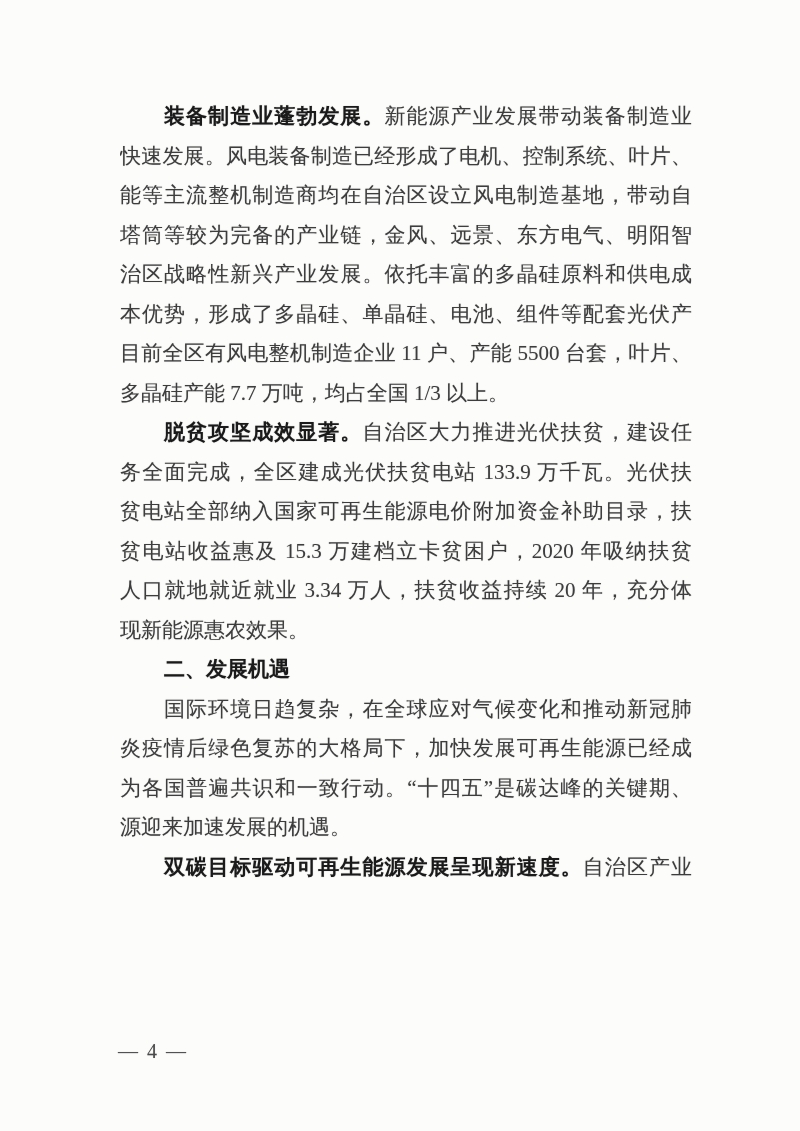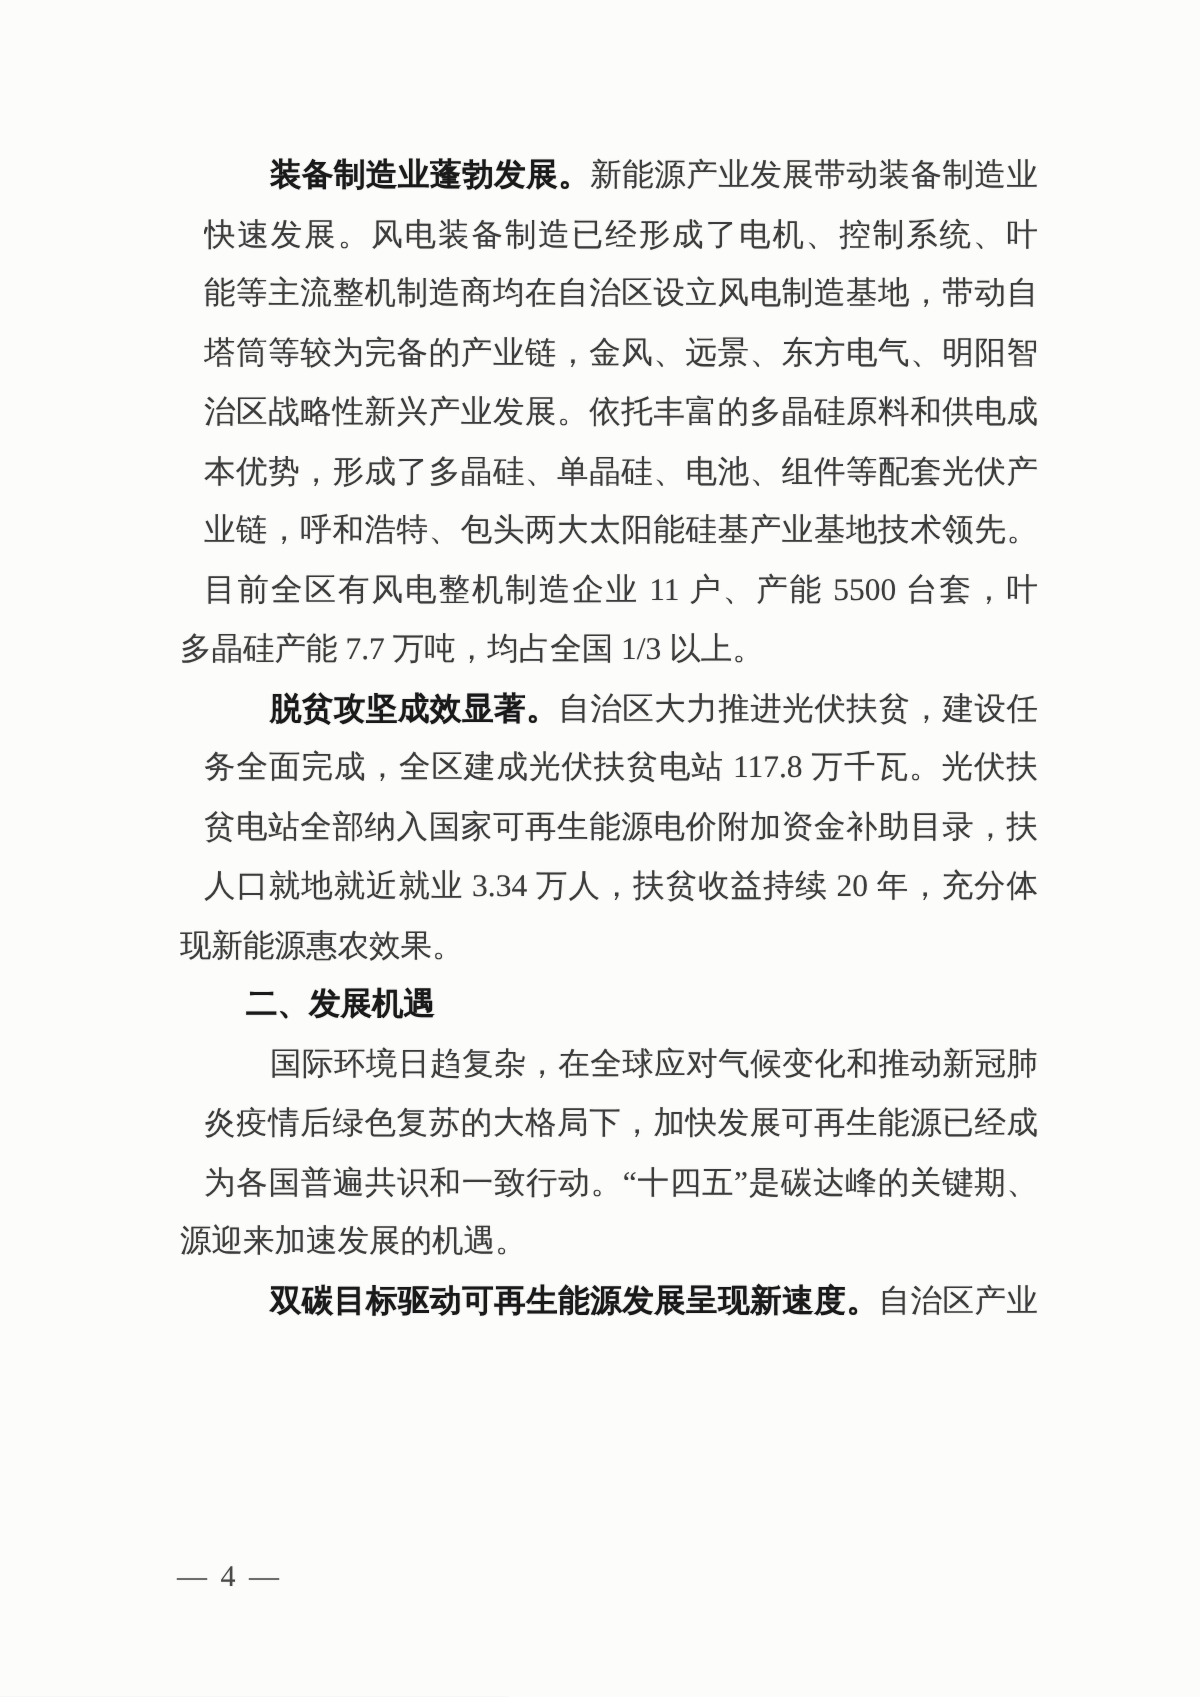--- a/index.html
+++ b/index.html
@@ -31,21 +31,20 @@
     font-size:21px;
     color:var(--ink);
     text-align:justify;
     text-align-last:left;
     text-justify:inter-character;
     overflow:hidden;
     text-shadow:0 0 1px rgba(80,80,80,0.35);
   }
   .line.justify{
     text-align-last:justify;
-    margin-left:16px;
   }
   .line.indent{
     text-indent:44px;
   }
   .run.bold{
     font-weight:700;
     color:var(--ink-bold);
     text-shadow:0 0 1px rgba(30,30,30,0.4);
   }
   .footer{
@@ -61,26 +60,26 @@
 <body>
 
 <div class="page">
   <div class="text-block">
       <div class="line indent justify"><span class="run bold">装备制造业蓬勃发展。</span><span class="run">新能源产业发展带动装备制造业</span></div>
       <div class="line justify"><span class="run">快速发展。风电装备制造已经形成了电机、控制系统、叶片、</span></div>
       <div class="line justify"><span class="run">能等主流整机制造商均在自治区设立风电制造基地，带动自</span></div>
       <div class="line justify"><span class="run">塔筒等较为完备的产业链，金风、远景、东方电气、明阳智</span></div>
       <div class="line justify"><span class="run">治区战略性新兴产业发展。依托丰富的多晶硅原料和供电成</span></div>
       <div class="line justify"><span class="run">本优势，形成了多晶硅、单晶硅、电池、组件等配套光伏产</span></div>
-      <div class="line justify"><span class="run">业链，呼和浩特、包头两大太阳能硅基产业基地技术领先。</span></div>
       <div class="line justify"><span class="run">目前全区有风电整机制造企业 11 户、产能 5500 台套，叶片、</span></div>
       <div class="line"><span class="run">多晶硅产能 7.7 万吨，均占全国 1/3 以上。</span></div>
       <div class="line indent justify"><span class="run bold">脱贫攻坚成效显著。</span><span class="run">自治区大力推进光伏扶贫，建设任</span></div>
-      <div class="line justify"><span class="run">务全面完成，全区建成光伏扶贫电站 117.8 万千瓦。光伏扶</span></div>
+      <div class="line justify"><span class="run">务全面完成，全区建成光伏扶贫电站 133.9 万千瓦。光伏扶</span></div>
       <div class="line justify"><span class="run">贫电站全部纳入国家可再生能源电价附加资金补助目录，扶</span></div>
+      <div class="line justify"><span class="run">贫电站收益惠及 15.3 万建档立卡贫困户，2020 年吸纳扶贫</span></div>
       <div class="line justify"><span class="run">人口就地就近就业 3.34 万人，扶贫收益持续 20 年，充分体</span></div>
       <div class="line"><span class="run">现新能源惠农效果。</span></div>
       <div class="line indent"><span class="run bold">二、发展机遇</span></div>
       <div class="line indent justify"><span class="run">国际环境日趋复杂，在全球应对气候变化和推动新冠肺</span></div>
       <div class="line justify"><span class="run">炎疫情后绿色复苏的大格局下，加快发展可再生能源已经成</span></div>
       <div class="line justify"><span class="run">为各国普遍共识和一致行动。“十四五”是碳达峰的关键期、</span></div>
       <div class="line"><span class="run">源迎来加速发展的机遇。</span></div>
       <div class="line indent justify"><span class="run bold">双碳目标驱动可再生能源发展呈现新速度。</span><span class="run">自治区产业</span></div>
     </div>
   <div class="footer">— 4 —</div>

